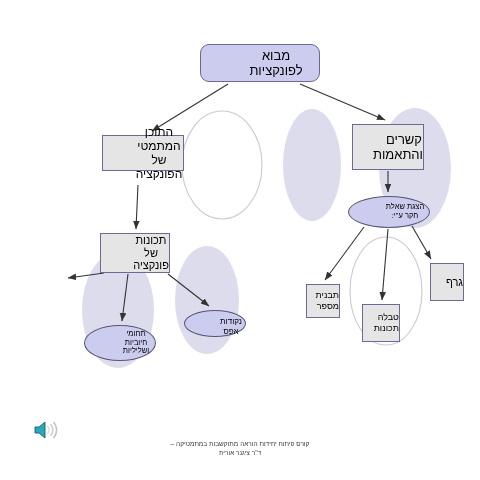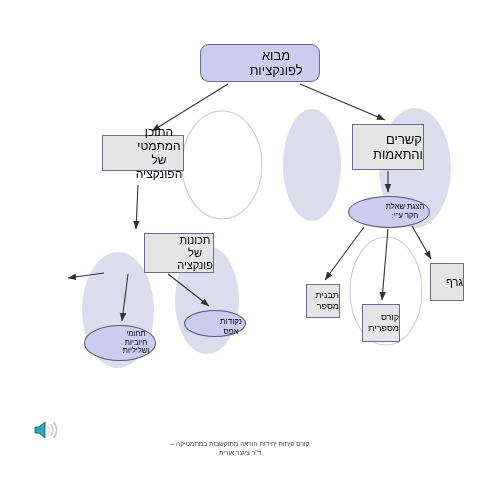--- a/index.html
+++ b/index.html
@@ -55,21 +55,21 @@
   }
   .node span {
     display: block;
     width: 100%;
     padding: 0 2px;
   }
   
   #n-root      { left: 200px; top: 44px;  width: 120px; height: 38px; font-size: 13px; }
   #n-math      { left: 102px; top: 135px; width: 82px;  height: 36px; font-size: 12px; }
   #n-relations { left: 352px; top: 124px; width: 72px;  height: 46px; font-size: 13px; }
-  #n-props     { left: 100px; top: 233px; width: 70px;  height: 40px; font-size: 11px; margin-left: 44px; }
+  #n-props     { left: 100px; top: 233px; width: 70px;  height: 40px; font-size: 11px; }
   #n-increase  { left: 26px;  top: 281px; width: 54px;  height: 38px; font-size: 9.5px; }
   #n-signs     { left: 84px;  top: 325px; width: 72px;  height: 36px; font-size: 7.5px; align-items: center; }
   #n-zeros     { left: 184px; top: 310px; width: 62px;  height: 27px; font-size: 8px; align-items: flex-end; }
   #n-inquiry   { left: 348px; top: 196px; width: 82px;  height: 32px; font-size: 7.5px; }
   #n-pattern   { left: 306px; top: 284px; width: 34px;  height: 34px; font-size: 9px; }
   #n-table     { left: 362px; top: 304px; width: 38px;  height: 38px; font-size: 9px; }
   #n-graph     { left: 430px; top: 263px; width: 32px;  height: 38px; font-size: 11px; }
 
   
   #footer {
@@ -155,21 +155,21 @@
 
   <div class="node node-ellipse" id="n-inquiry">
     <span>הצגת שאלת חקר ע"י:</span>
   </div>
 
   <div class="node node-rect" id="n-pattern">
     <span>תבנית מספר</span>
   </div>
 
   <div class="node node-rect" id="n-table">
-    <span>קורס מספרית</span>
+    <span>טבלה תכונות</span>
   </div>
 
   <div class="node node-rect" id="n-graph">
     <span>גרף</span>
   </div>
 
   <svg id="speaker-icon" viewBox="0 0 26 24">
     <path d="M2 9 h4 L12 4 v16 L6 15 H2 z" fill="#2aa7bb" stroke="#14616e" stroke-width="0.9"></path>
     <path d="M14.5 8 a6 6 0 0 1 0 8" fill="none" stroke="#dddddd" stroke-width="1.6"></path>
     <path d="M17.5 6 a9 9 0 0 1 0 12" fill="none" stroke="#cfcfcf" stroke-width="1.6"></path>

